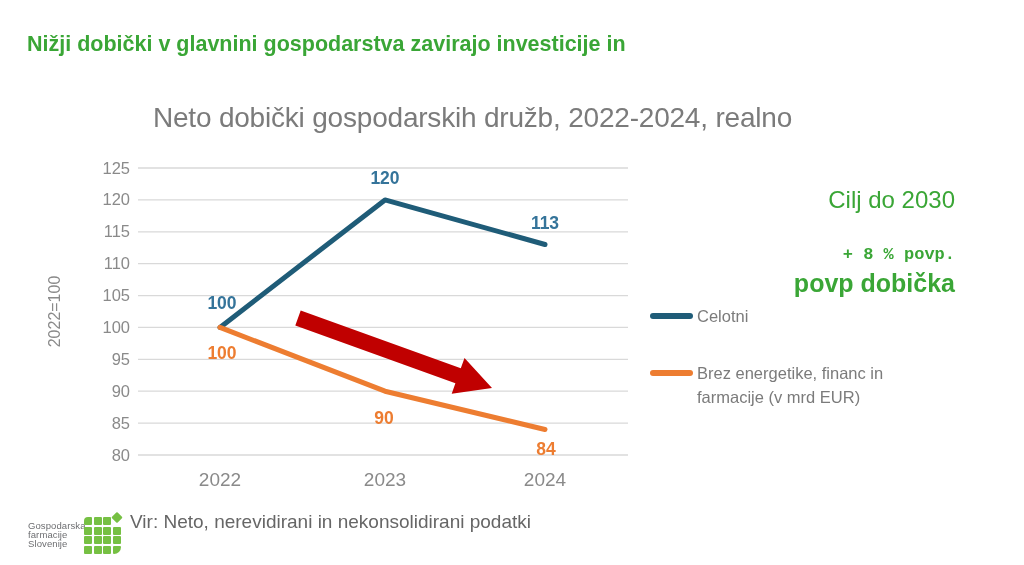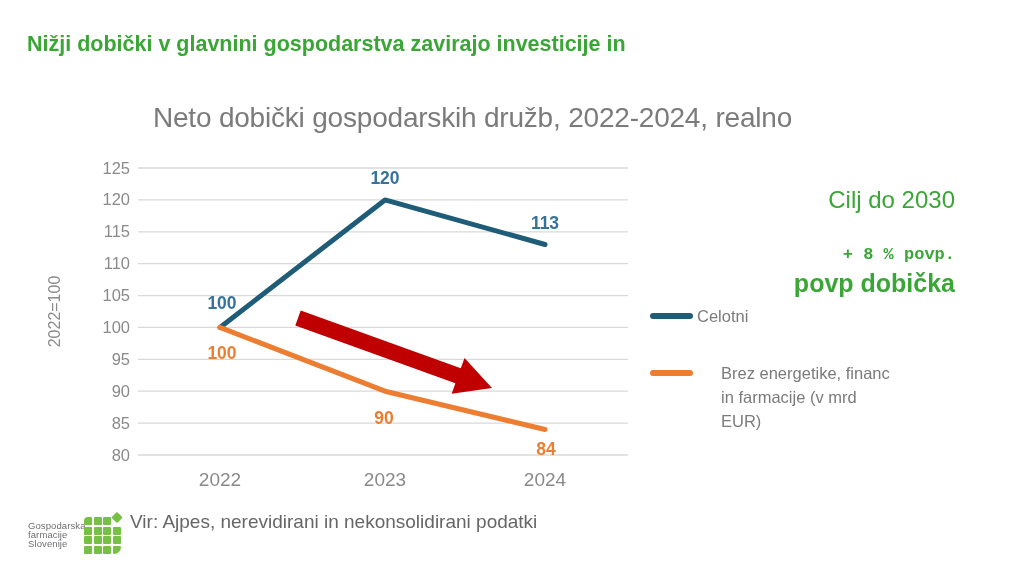--- a/index.html
+++ b/index.html
@@ -16,21 +16,21 @@
     position:absolute;left:140px;top:102px;width:665px;text-align:center;
     font-size:28px;color:var(--gray_text,#7b7b7b);letter-spacing:-0.2px;
   }
   .chart-svg{position:absolute;left:40px;top:148px;}
   .tick{font-family:"Liberation Sans",sans-serif;font-size:16.5px;fill:var(--tick_gray,#8a8a8a);}
   .xtick{font-family:"Liberation Sans",sans-serif;font-size:19px;fill:var(--tick_gray,#8a8a8a);}
   .ytitle{font-family:"Liberation Sans",sans-serif;font-size:16px;fill:var(--tick_gray,#8a8a8a);}
   .dlabel{font-family:"Liberation Sans",sans-serif;font-size:17.5px;font-weight:700;}
   .legend{position:absolute;left:650px;top:296px;width:250px;margin-top:8px;}
   .legend-item{display:flex;align-items:flex-start;color:var(--gray_text,#7b7b7b);font-size:16.5px;line-height:24px;}
-  .legend-item + .legend-item{margin-top:33px;gap:24px;}
+  .legend-item + .legend-item{margin-top:33px;}
   .swatch{flex:0 0 auto;width:43px;height:6px;border-radius:3px;margin-top:9px;margin-right:4px;}
   .legend-label{max-width:200px;}
   .goal{
     position:absolute;left:775px;top:186px;width:180px;text-align:right;
     color:var(--green,#3aa636);
   }
   .goal-line1{font-size:24px;font-weight:400;}
   .goal-line2{font-size:17px;font-weight:700;margin-top:26px;line-height:29px;font-family:Liberation Mono, monospace;}
   .goal-line3{font-size:25px;font-weight:700;line-height:29px;}
   .logo-text{
@@ -132,15 +132,15 @@
       <span class="cell"></span>
       <span class="cell"></span>
       <span class="cell"></span>
       <span class="cell"></span>
       <span class="cell"></span>
       <span class="cell"></span>
       <span class="cell"></span>
       <span class="cell br"></span>
     </div>
 
-  <div class="source-note">Vir: Ajpes, nerevidirani in nekonsolidirani podatki</div>
+  <div class="source-note">Vir: Neto, nerevidirani in nekonsolidirani podatki</div>
 
 </div>
 
 </body></html>

